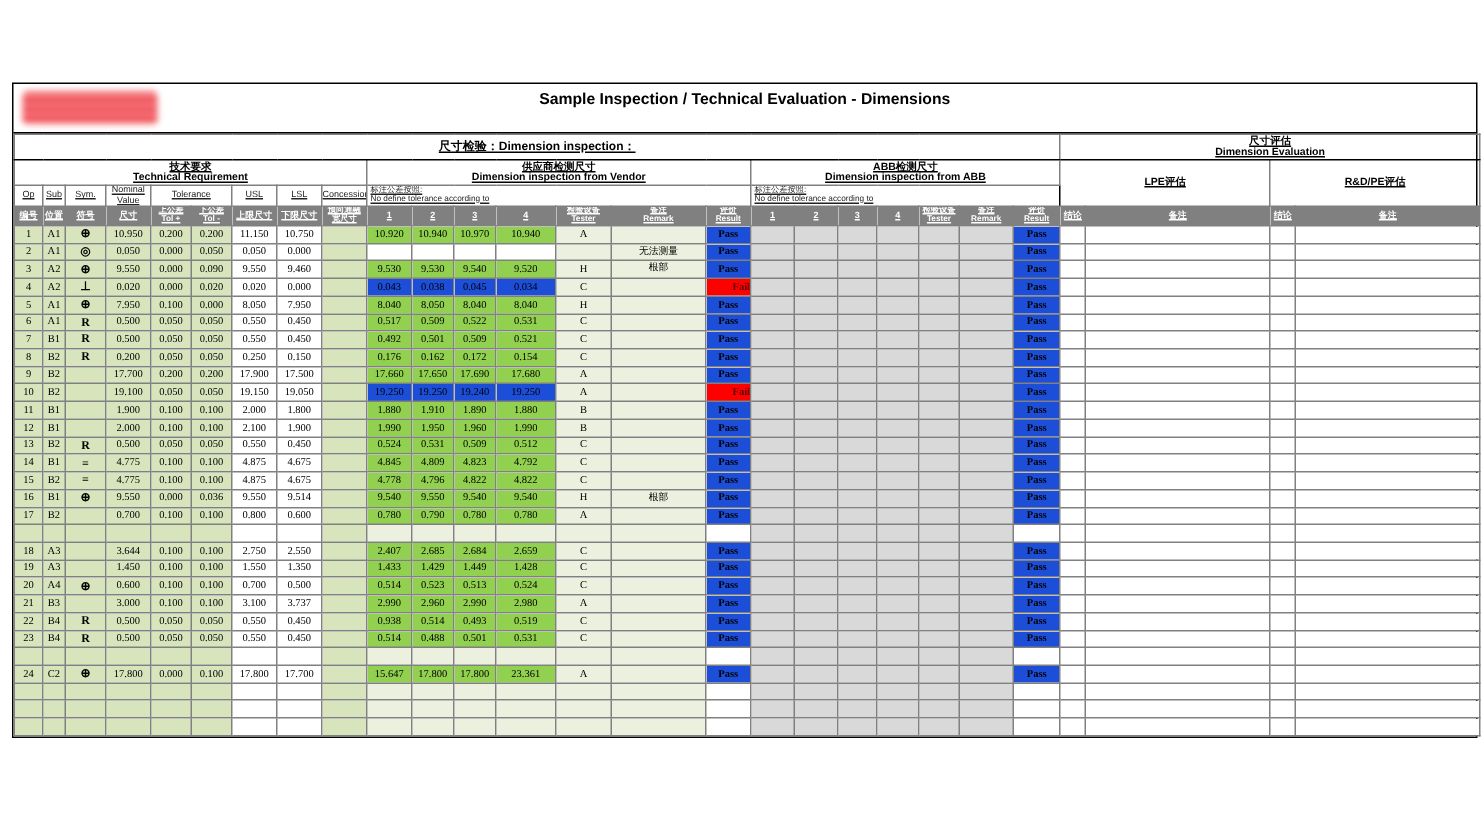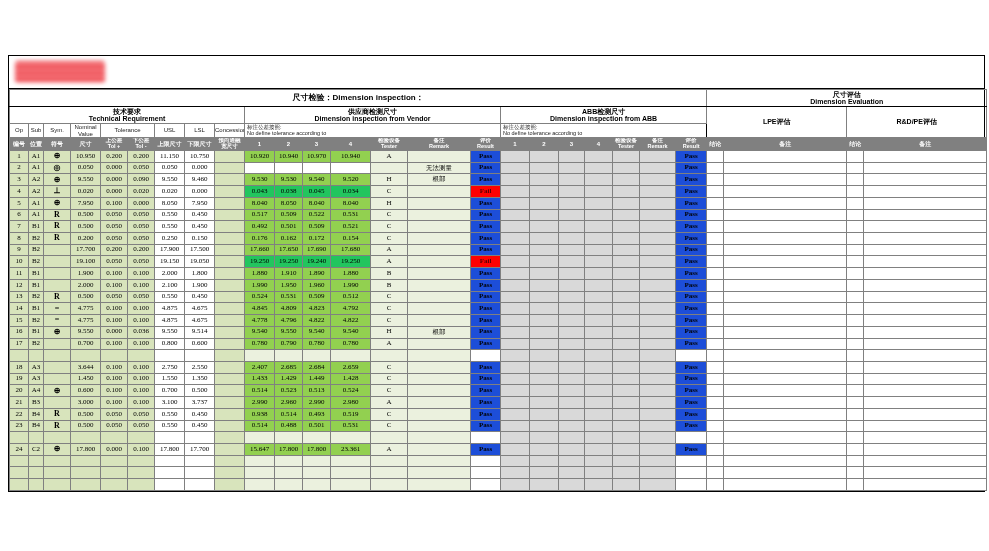--- a/index.html
+++ b/index.html
@@ -8,51 +8,52 @@
   .sheet { position:absolute; left:8px; top:55px; width:977px; border:1.5px solid #000; background:#fff; }
   .titlebar { height:33px; border-bottom:1px solid #000; position:relative; text-align:center; }
   .logo { position:absolute; left:6px; top:5px; width:90px; height:22px; border-radius:3px;
           background:repeating-linear-gradient(180deg, rgba(228,40,50,.95) 0 2px, rgba(255,130,130,.75) 2px 4px, rgba(240,70,80,.9) 4px 6px);
           filter:blur(2px); }
   .title-en { font-size:10.5px; font-weight:bold; padding-top:4px; color:#000; }
   .title-cn { font-size:8.5px; font-weight:bold; font-family:"Liberation Serif", serif; color:#000; }
   table { border-collapse:collapse; table-layout:fixed; width:100%; }
   td { border:1px solid #808080; text-align:center; vertical-align:middle; overflow:hidden;
        white-space:nowrap; padding:0; line-height:1.05; font-size:7px; color:#000; }
-  thead td { font-family:"Liberation Sans", sans-serif; }
+  thead td { font-family:"Liberation Sans", sans-serif;text-decoration:underline; }
   tbody td { font-family:"Liberation Serif", serif; }
   tr.hband1 { height:17px; } tr.hband2 { height:17px; } tr.hband3 { height:14px; } tr.hband4 { height:13px; }
   .insp { font-size:8px; font-weight:bold; }
   .grp { font-size:7px; font-weight:bold; white-space:pre-line; }
   .sub2 { font-size:6px; color:#222; white-space:pre-line; }
   .note { font-size:5.5px; text-align:left; padding-left:2px; white-space:pre-line; color:#222; }
   .dk { background:#808080; color:#fff; font-weight:bold; font-size:6px; white-space:pre-line; }
   .dk.small { font-size:5.5px; }
   .lg { background:#d8e4bc; }
   .pg { background:#ebf1de; }
   .wh { background:#ffffff; }
   .gr { background:#d9d9d9; }
   .cg { background:#92d050; }
-  .co { background:#22c55e; }
+  .co { background:#1d4ed8; }
   .pass { background:#1d4ed8; font-weight:bold; font-size:7px; }
-  .fail { background:#ff0000; font-weight:bold; font-size:7px; color:#5a0000; }
+  .fail { background:#ff0000; font-weight:bold; font-size:7px; color:#5a0000;text-align:right; }
   .sym { font-size:8px; font-weight:bold; }
   .zh { font-size:6.5px; }
   .secl { border-left:1px solid #000; }
   .secb { border-bottom:1px solid #000; }
   tbody tr { height:11.72px; }
 </style>
 </head>
 <body>
 
 <div class="stage">
   <div class="sheet">
 
     <div class="titlebar">
       <div class="logo"></div>
+      <div class="title-en">Sample Inspection / Technical Evaluation - Dimensions</div>
     </div>
 
     <table>
       <colgroup>
         <col style="width:19px">
           <col style="width:15px">
           <col style="width:27px">
           <col style="width:30px">
         <col style="width:27px">
           <col style="width:27px">

